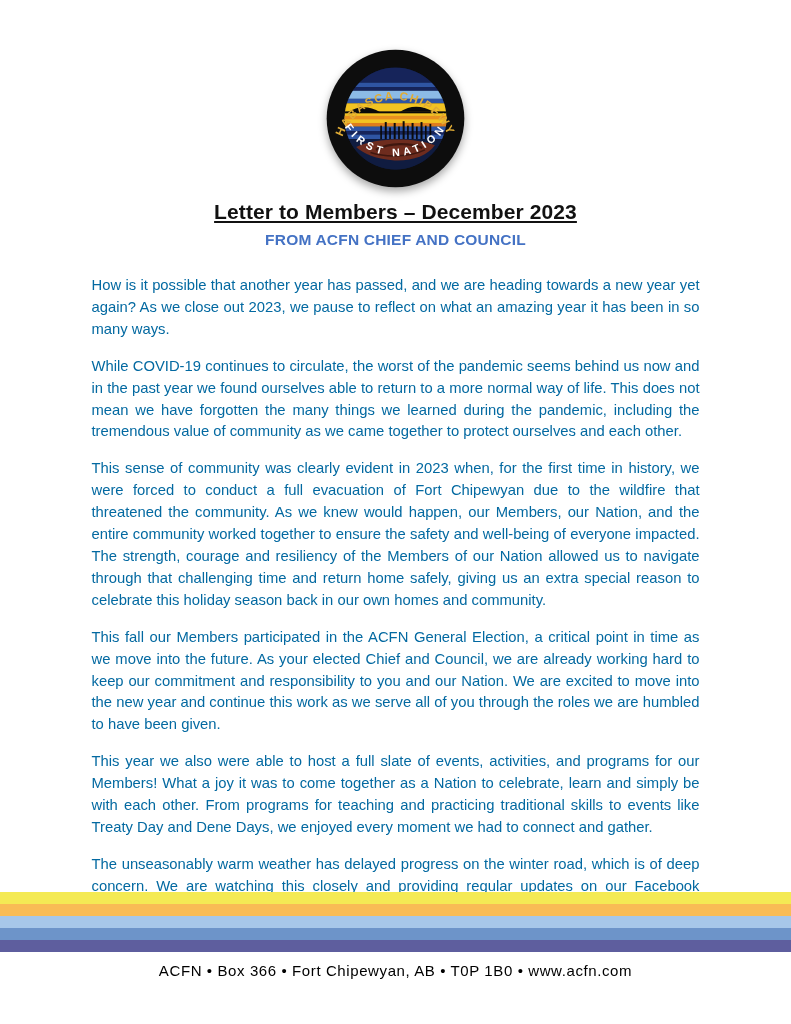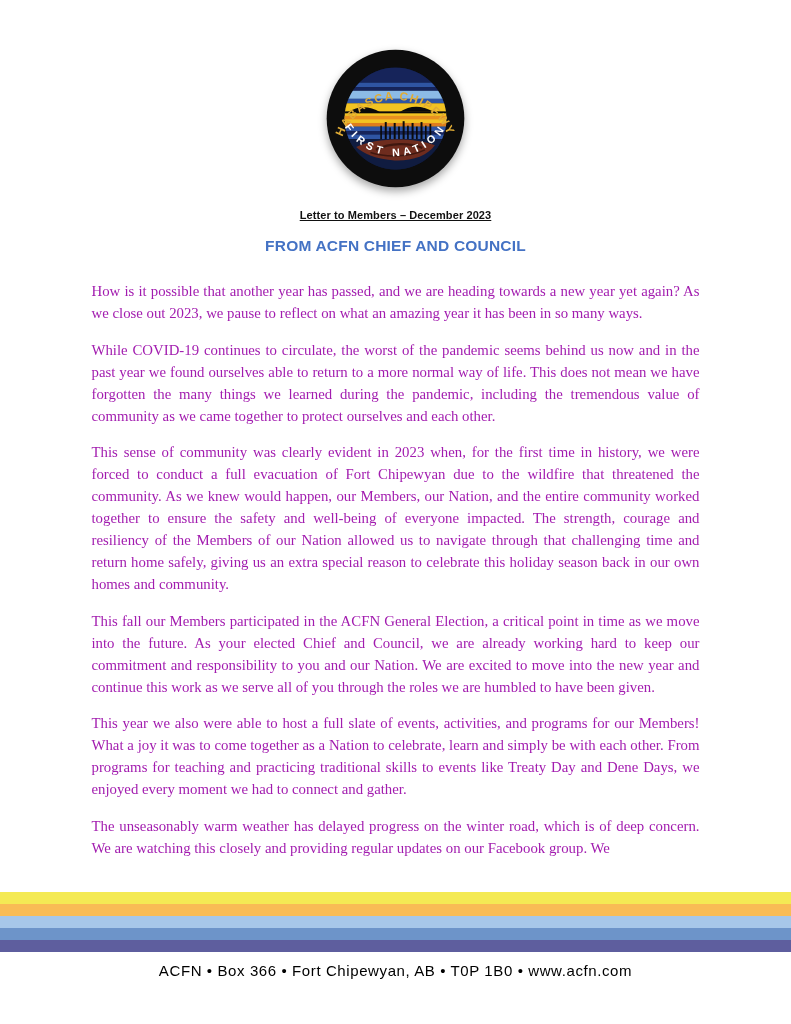--- a/index.html
+++ b/index.html
@@ -18,42 +18,41 @@
   
   .logo-wrap {
     padding-top: 47px;
     text-align: center;
   }
   .logo-wrap svg {
     filter: drop-shadow(0 4px 4px rgba(0,0,0,0.35));
   }
 
   .letter-title {
-    margin-top: 15px;
+    margin-top: 6px;
     text-align: center;
-    font-size: 11px;
+    font-size: 21px;
     font-weight: bold;
     color: #111111;
     text-decoration: underline;
     letter-spacing: 0.1px;
   }
   .letter-subtitle {
-    margin-top: 16px;
+    margin-top: 7px;
     text-align: center;
     font-size: 15.5px;
     font-weight: bold;
     letter-spacing: 0.2px;
   }
 
   
   .letter-body {
     width: 608px;
     margin: 26px auto 0;
-    color: #a21caf;
-    font-family: Liberation Serif, serif;
+    color: #0369a1;
   }
   .letter-body p {
     font-size: 14.8px;
     line-height: 21.9px;
     text-align: justify;
     margin-bottom: 15px;
   }
 
   
   .page-footer {

